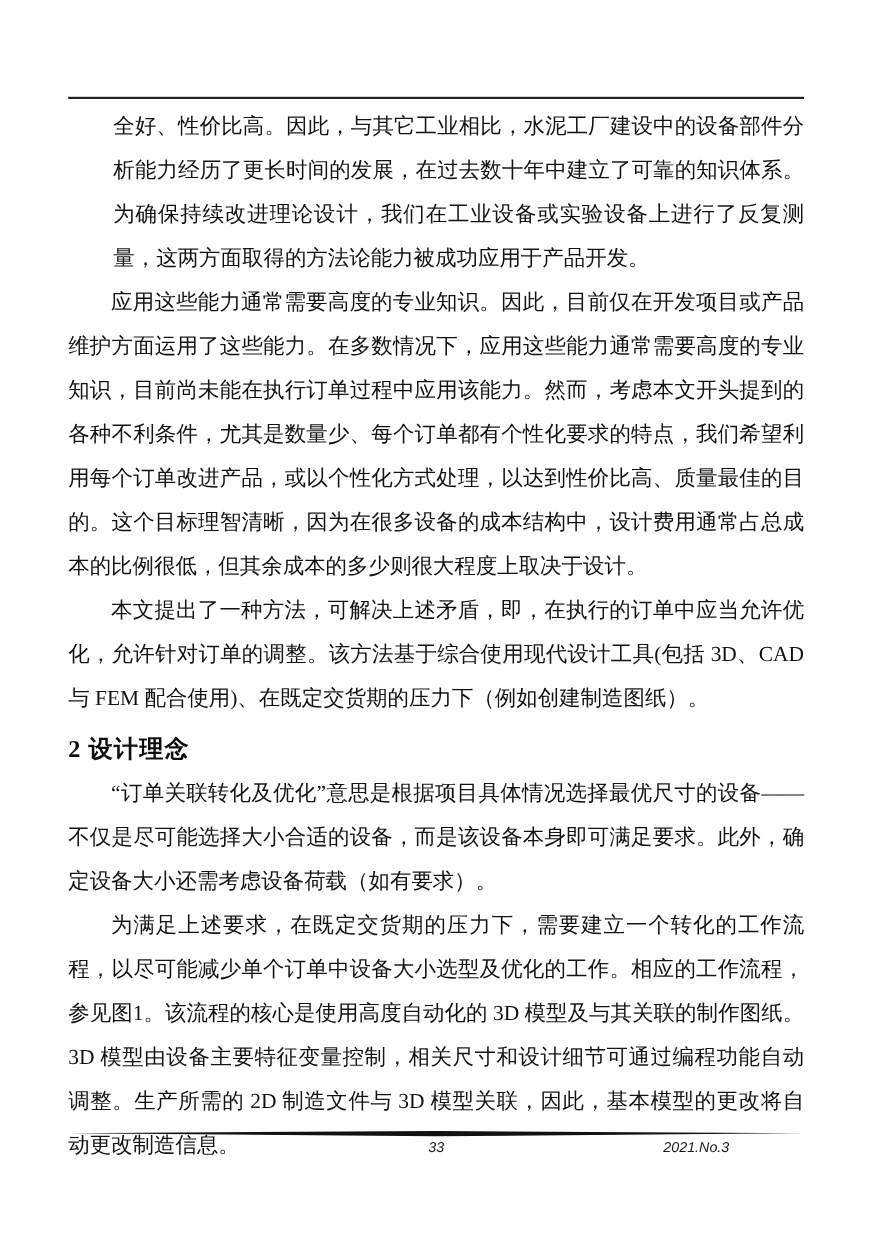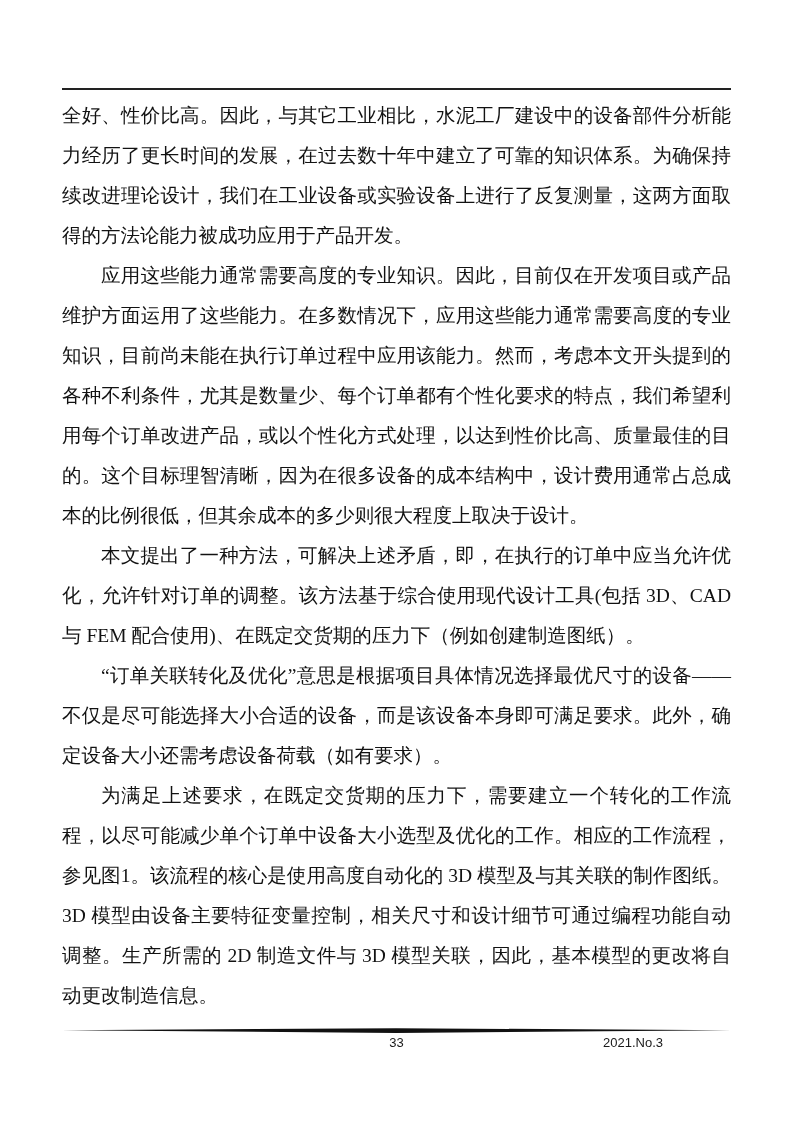--- a/index.html
+++ b/index.html
@@ -39,21 +39,21 @@
     top: 96px;
     left: 62px;
     width: 669px;
     font-size: 19.5px;
     line-height: 40px;
     text-align: justify;
     text-justify: inter-ideograph;
     color: #121212;
   }
   .para { margin: 0; text-indent: 2em; }
-  .para.no-indent { text-indent: 0; }
+  .para.no-indent { text-indent: 0; margin-left: 41px; }
   .section-heading {
     margin: 7px 0 3px 0;
     font-size: 22px;
     font-weight: bold;
     line-height: 36px;
     text-align: left;
     letter-spacing: 1px;
     color: #0e0e0e;
   }
   
@@ -70,39 +70,42 @@
     margin-top: 1px;
     font-family: "Liberation Sans", "DejaVu Sans", sans-serif;
     font-size: 13px;
     color: #1a1a1a;
   }
   .page-number {
     position: absolute;
     left: 50%;
     transform: translateX(-50%);
     top: 0;
+    font-style: italic;
   }
   .issue-number {
     position: absolute;
     right: 68px;
     top: 0;
+    font-style: italic;
   }
 </style>
 </head>
 <body>
 
 <div class="page">
 
 
   <div class="header-rule"></div>
 
   <div class="content">
     <p class="para no-indent">全好、性价比高。因此，与其它工业相比，水泥工厂建设中的设备部件分析能力经历了更长时间的发展，在过去数十年中建立了可靠的知识体系。为确保持续改进理论设计，我们在工业设备或实验设备上进行了反复测量，这两方面取得的方法论能力被成功应用于产品开发。</p>
     <p class="para">应用这些能力通常需要高度的专业知识。因此，目前仅在开发项目或产品维护方面运用了这些能力。在多数情况下，应用这些能力通常需要高度的专业知识，目前尚未能在执行订单过程中应用该能力。然而，考虑本文开头提到的各种不利条件，尤其是数量少、每个订单都有个性化要求的特点，我们希望利用每个订单改进产品，或以个性化方式处理，以达到性价比高、质量最佳的目的。这个目标理智清晰，因为在很多设备的成本结构中，设计费用通常占总成本的比例很低，但其余成本的多少则很大程度上取决于设计。</p>
     <p class="para">本文提出了一种方法，可解决上述矛盾，即，在执行的订单中应当允许优化，允许针对订单的调整。该方法基于综合使用现代设计工具(包括 3D、CAD 与 FEM 配合使用)、在既定交货期的压力下（例如创建制造图纸）。</p>
+    <h2 class="section-heading">2 设计理念</h2>
     <p class="para">“订单关联转化及优化”意思是根据项目具体情况选择最优尺寸的设备——不仅是尽可能选择大小合适的设备，而是该设备本身即可满足要求。此外，确定设备大小还需考虑设备荷载（如有要求）。</p>
     <p class="para">为满足上述要求，在既定交货期的压力下，需要建立一个转化的工作流程，以尽可能减少单个订单中设备大小选型及优化的工作。相应的工作流程，参见图1。该流程的核心是使用高度自动化的 3D 模型及与其关联的制作图纸。3D 模型由设备主要特征变量控制，相关尺寸和设计细节可通过编程功能自动调整。生产所需的 2D 制造文件与 3D 模型关联，因此，基本模型的更改将自动更改制造信息。</p>
   </div>
 
   <div class="footer">
     <svg class="footer-rule" viewBox="0 0 669 6" preserveAspectRatio="none" aria-hidden="true">
       <polygon points="0,2.2 334,0.2 669,2.2 334,5" fill="#111111"></polygon>
     </svg>
     <div class="footer-row">
       <span class="page-number">33</span>

